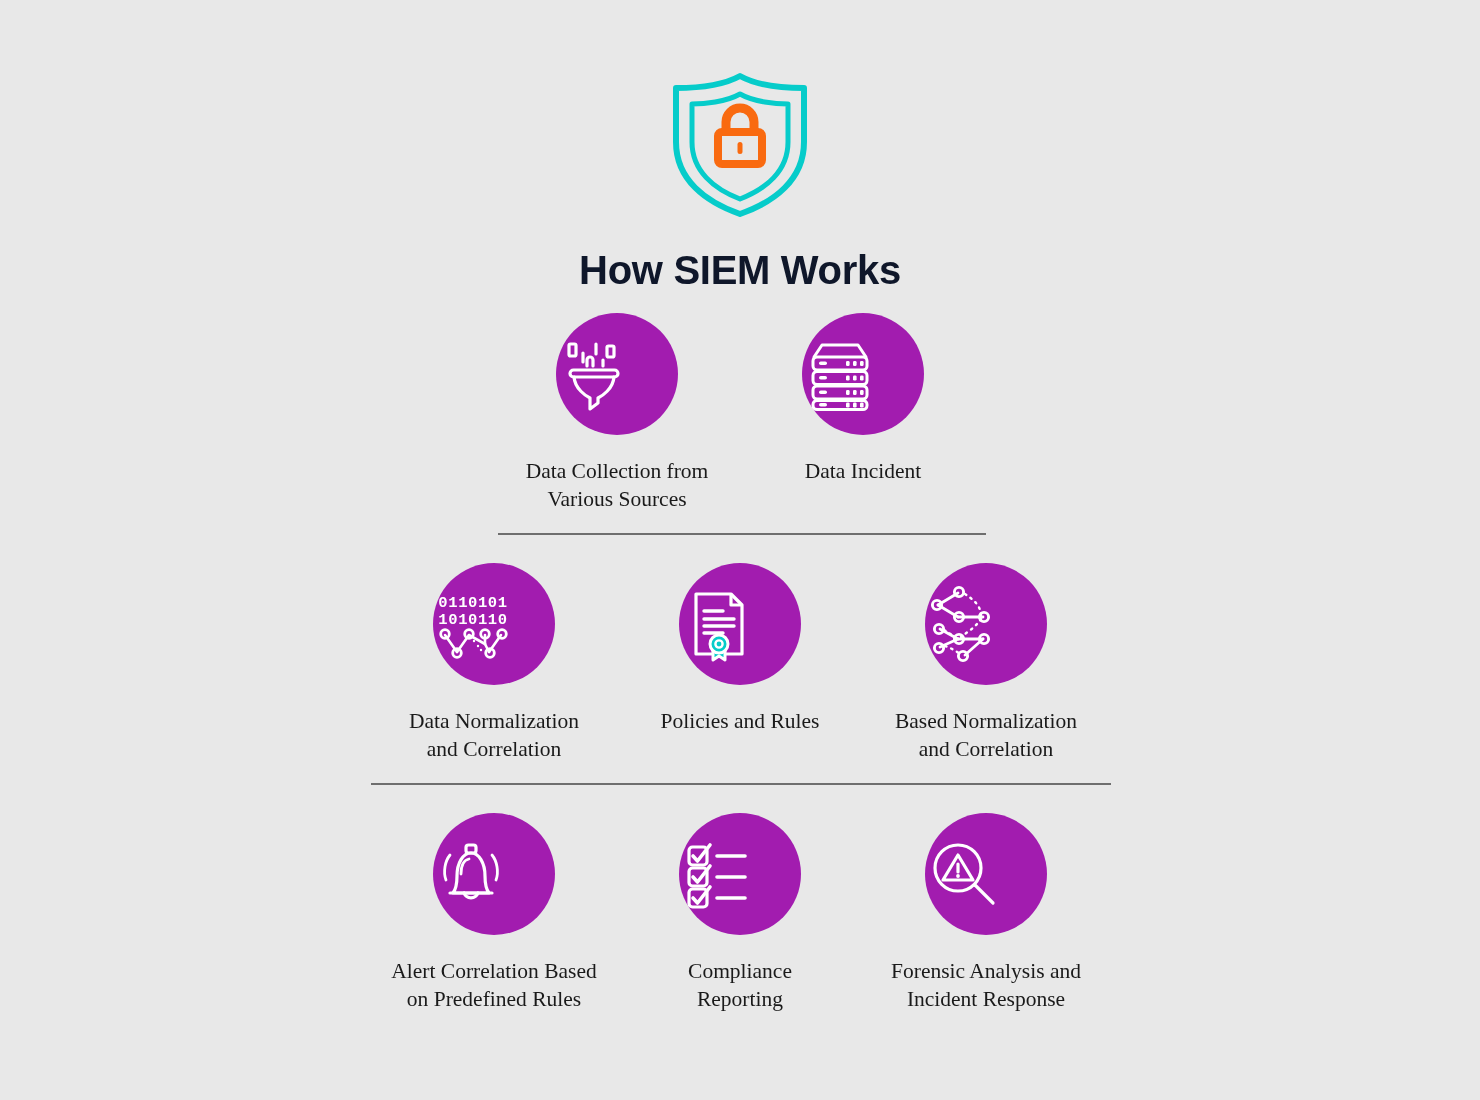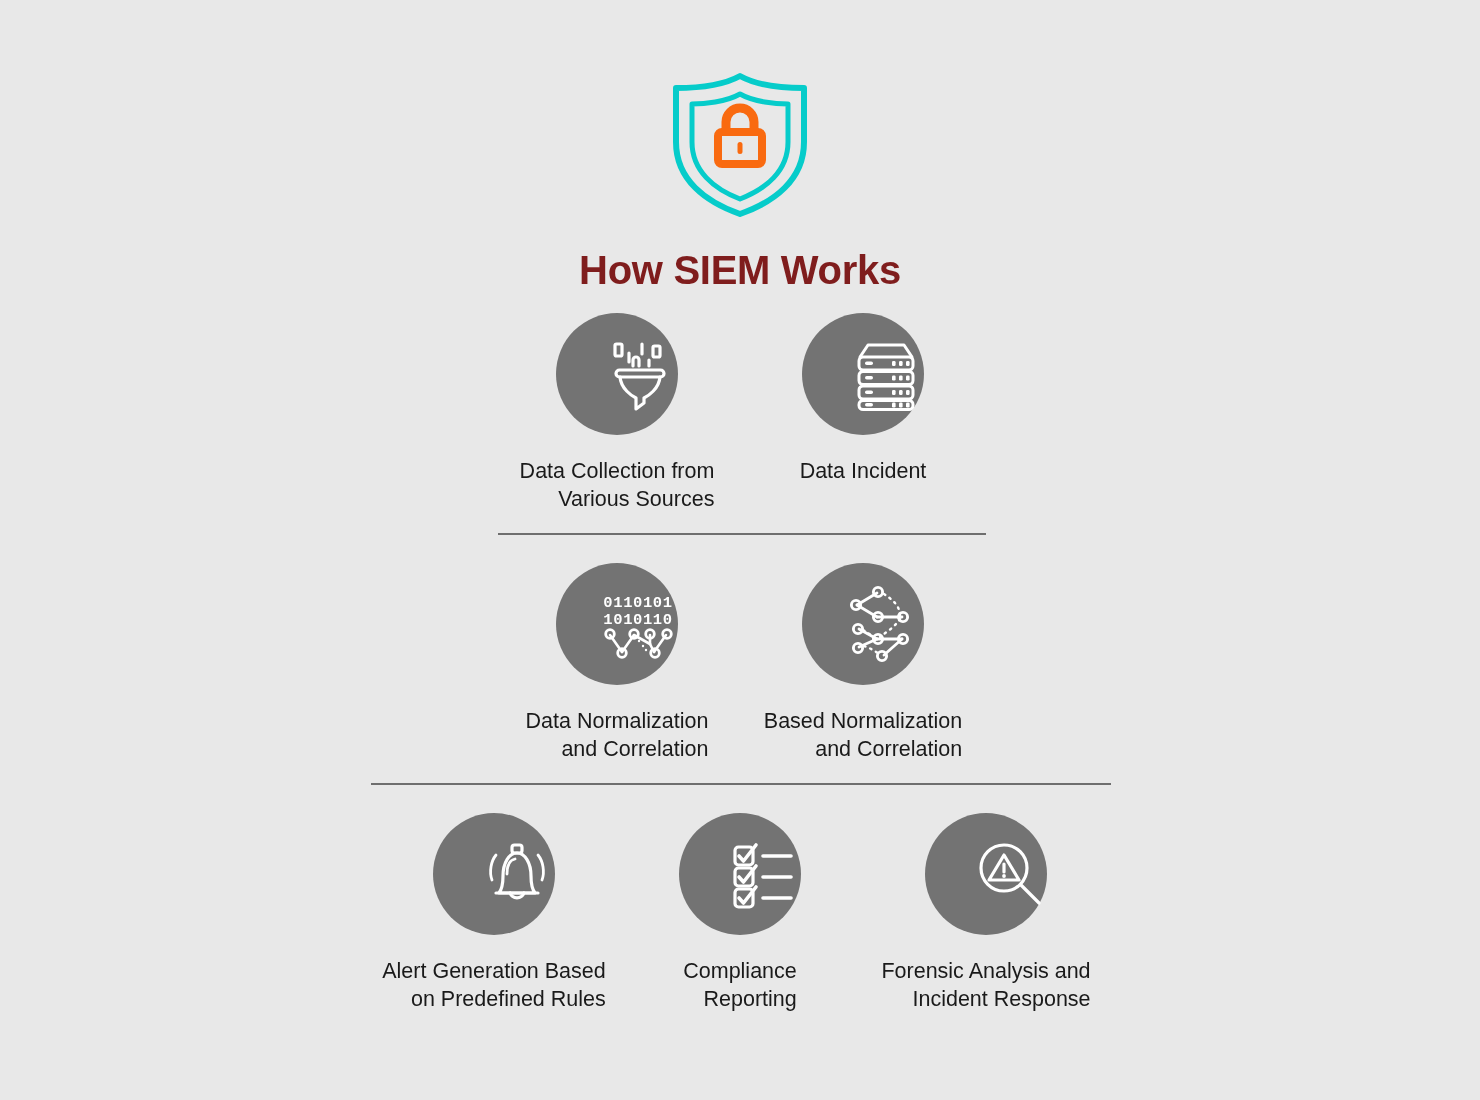--- a/index.html
+++ b/index.html
@@ -33,21 +33,21 @@
   .shield-wrap {
     width: 160px;
     height: 150px;
     display: block;
   }
 
   .page-title {
     margin-top: 28px;
     font-size: 40px;
     font-weight: bold;
-    color: #7f1d1d;
+    color: #0f172a;
     letter-spacing: -0.3px;
     font-family: "Liberation Sans", sans-serif;
   }
 
   
   .row {
     position: absolute;
     left: 0;
     width: 1480px;
     display: flex;
@@ -66,37 +66,37 @@
   }
 
   #row-1 .node { width: 246px; }
   #row-2 .node { width: 246px; }
   #row-3 .node { width: 246px; }
 
   .icon-circle {
     width: 122px;
     height: 122px;
     border-radius: 50%;
-    background: #737373;
+    background: #a21caf;
     display: flex;
     align-items: center;
-    justify-content: flex-end;
+    justify-content: flex-start;
     flex: none;
   }
 
   .icon-circle svg { display: block; }
 
   .node-label {
     margin-top: 23px;
-    text-align: right;
+    text-align: center;
     font-size: 21.5px;
     line-height: 1.28;
     color: #1a1a1a;
     white-space: pre-line;
-    font-family: Liberation Sans, sans-serif;
+    font-family: Liberation Serif, serif;
   }
 
   
   .divider {
     position: absolute;
     height: 2px;
     background: #6e6e6e;
   }
 
   #divider-1 {
@@ -220,20 +220,39 @@
             <circle cx="41" cy="55" r="1.2"></circle>
             <circle cx="45" cy="60" r="1.2"></circle>
             <circle cx="48" cy="64" r="1.2"></circle>
           </g>
         </svg>
       </div>
       <div class="node-label">Data Normalization
 and Correlation</div>
     </div>
 
+    <div class="node">
+      <div class="icon-circle">
+        <svg viewBox="0 0 76 76" width="76" height="76" aria-hidden="true">
+          <path d="M17 8 L52 8 L63 19 L63 68 L17 68 Z" fill="none" stroke="#ffffff" stroke-width="3.2" stroke-linejoin="round"></path>
+          <path d="M52 8 L52 19 L63 19" fill="none" stroke="#ffffff" stroke-width="3.2" stroke-linejoin="round"></path>
+          <g stroke="#ffffff" stroke-width="3.4" stroke-linecap="round">
+            <line x1="25" y1="25" x2="44" y2="25"></line>
+            <line x1="25" y1="33" x2="55" y2="33"></line>
+            <line x1="25" y1="40" x2="55" y2="40"></line>
+            <line x1="25" y1="47" x2="44" y2="47"></line>
+          </g>
+
+          <path d="M34 62 L34 74 L40 70 L46 74 L46 62" fill="#06ccca" stroke="#ffffff" stroke-width="3" stroke-linejoin="round"></path>
+          <circle cx="40" cy="58" r="9" fill="#06ccca" stroke="#ffffff" stroke-width="3"></circle>
+          <circle cx="40" cy="58" r="3.6" fill="none" stroke="#ffffff" stroke-width="2.4"></circle>
+        </svg>
+      </div>
+      <div class="node-label">Policies and Rules</div>
+    </div>
 
     <div class="node">
       <div class="icon-circle">
         <svg viewBox="0 0 80 80" width="80" height="80" aria-hidden="true">
           <g fill="none" stroke="#ffffff" stroke-width="2.8" stroke-linecap="round">
             <line x1="13" y1="21" x2="33" y2="9"></line>
             <line x1="13" y1="21" x2="33" y2="33"></line>
             <line x1="33" y1="33" x2="58" y2="33"></line>
             <line x1="15" y1="45" x2="33" y2="55"></line>
             <line x1="15" y1="63" x2="33" y2="55"></line>
@@ -275,21 +294,21 @@
             <rect x="33" y="9" width="10" height="8" rx="2.5"></rect>
             <path d="M20 57 C 23 53, 24 48, 24 40 C 24 27, 30 17, 38 17 C 46 17, 52 27, 52 40 C 52 48, 53 53, 56 57 Z"></path>
             <line x1="17" y1="57" x2="59" y2="57"></line>
             <path d="M31 57 a7.5 7.5 0 0 0 14 0"></path>
             <path d="M28 38 C 28 29, 31 24, 36 23" stroke-width="2.8"></path>
             <path d="M13 44 C 10 36, 12 25, 17 19" stroke-width="2.8"></path>
             <path d="M63 44 C 66 36, 64 25, 59 19" stroke-width="2.8"></path>
           </g>
         </svg>
       </div>
-      <div class="node-label">Alert Generation Based
+      <div class="node-label">Alert Correlation Based
 on Predefined Rules</div>
     </div>
 
 
     <div class="node">
       <div class="icon-circle">
         <svg viewBox="0 0 76 76" width="76" height="76" aria-hidden="true">
           <g fill="none" stroke="#ffffff" stroke-width="3.2" stroke-linejoin="round">
             <rect x="10" y="11" width="18" height="18" rx="3.5"></rect>
             <rect x="10" y="32" width="18" height="18" rx="3.5"></rect>

